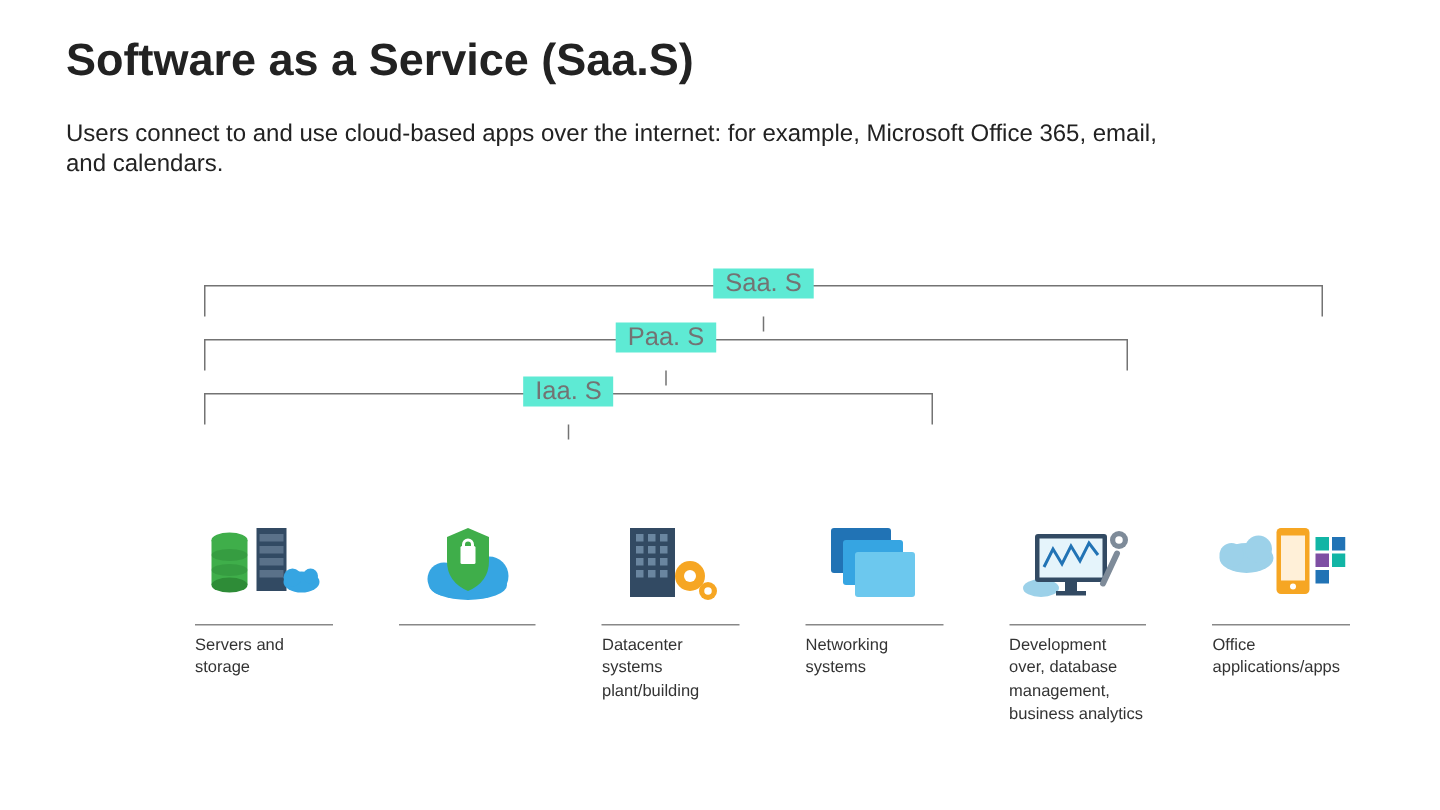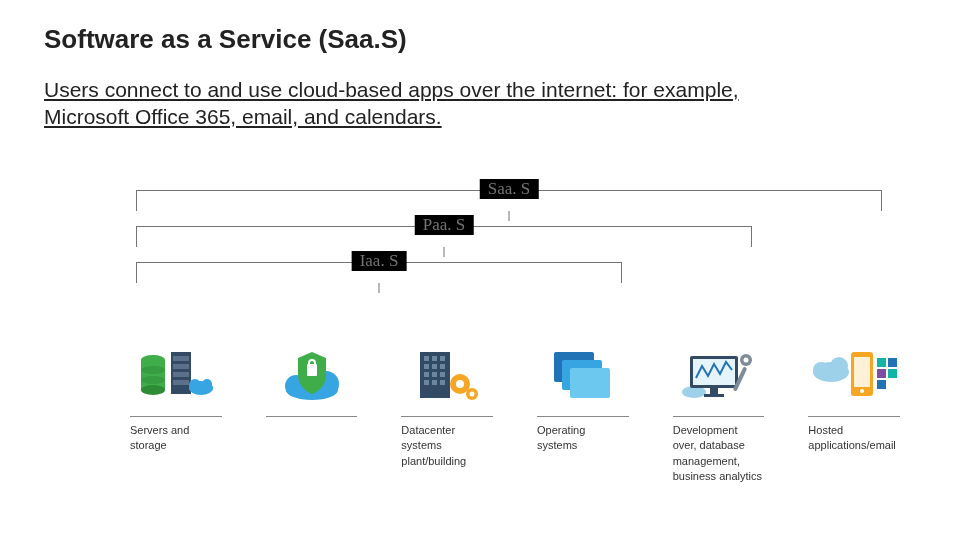--- a/index.html
+++ b/index.html
@@ -12,31 +12,30 @@
     background: #fff;
   }
   .slide {
     position: relative;
     width: 100%;
     height: 100%;
     box-sizing: border-box;
     padding: 24px 44px 0 44px;
   }
   .title {
-    font-size: 26px;
+    font-size: 30px;
     font-weight: 600;
     margin: 0 0 22px 0;
   }
   .desc {
-    font-size: 21px;
+    font-size: 16px;
     line-height: 1.28;
     font-weight: 400;
     margin: 12px 0 18px 0;
     max-width: 740px;
-    text-decoration: underline;
   }
   .diagram {
     position: absolute;
     top: 190px;
     left: 130px;
     width: 770px;
     height: 310px;
   }
   
   .cols {
@@ -78,25 +77,24 @@
   
   .bracket {
     position: absolute;
     border: 1px solid #737373;
     border-bottom: none;
   }
   .bracket-label {
     position: absolute;
     left: 50%;
     transform: translateX(-50%);
-    background: #000000;
+    background: #5eead4;
     padding: 0 8px;
     font-size: 17px;
     color: #737373;
-    font-family: Liberation Serif, serif;
   }
   .bracket .down-tick {
     position: absolute;
     width: 1px;
     height: 10px;
     background: #737373;
     left: 50%;
     bottom: -10px;
     transform: translateX(-50%);
   }
@@ -201,21 +199,21 @@
 
       <div class="col">
         <div class="icon-box">
           <svg width="70" height="58" viewBox="0 0 70 58">
             <rect x="6" y="6" width="40" height="30" rx="2" fill="#2173b5"></rect>
             <rect x="14" y="14" width="40" height="30" rx="2" fill="#36a5e2"></rect>
             <rect x="22" y="22" width="40" height="30" rx="2" fill="#6cc8ee"></rect>
           </svg>
         </div>
         <div class="col-divider"></div>
-        <div class="col-label">Operating systems</div>
+        <div class="col-label">Networking systems</div>
       </div>
 
       <div class="col">
         <div class="icon-box">
           <svg width="78" height="58" viewBox="0 0 78 58">
             <ellipse cx="14" cy="46" rx="12" ry="6" fill="#9cd1e9"></ellipse>
             <rect x="10" y="10" width="48" height="32" rx="2" fill="#324a63"></rect>
             <rect x="13" y="13" width="42" height="26" fill="#e5f4fb"></rect>
             <polyline points="16,32 22,20 28,30 34,18 40,28 46,16 52,24" fill="none" stroke="#2173b5" stroke-width="2"></polyline>
             <rect x="30" y="42" width="8" height="6" fill="#324a63"></rect>
@@ -245,18 +243,18 @@
             <circle cx="51" cy="45" r="2" fill="#fff"></circle>
 
             <rect x="66" y="12" width="9" height="9" fill="#12b5a5"></rect>
             <rect x="77" y="12" width="9" height="9" fill="#2173b5"></rect>
             <rect x="66" y="23" width="9" height="9" fill="#7e4fa3"></rect>
             <rect x="77" y="23" width="9" height="9" fill="#12b5a5"></rect>
             <rect x="66" y="34" width="9" height="9" fill="#2173b5"></rect>
           </svg>
         </div>
         <div class="col-divider"></div>
-        <div class="col-label">Hosted applications/email</div>
+        <div class="col-label">Office applications/apps</div>
       </div>
 
     </div>
   </div>
 </div>
 
 </body></html>

